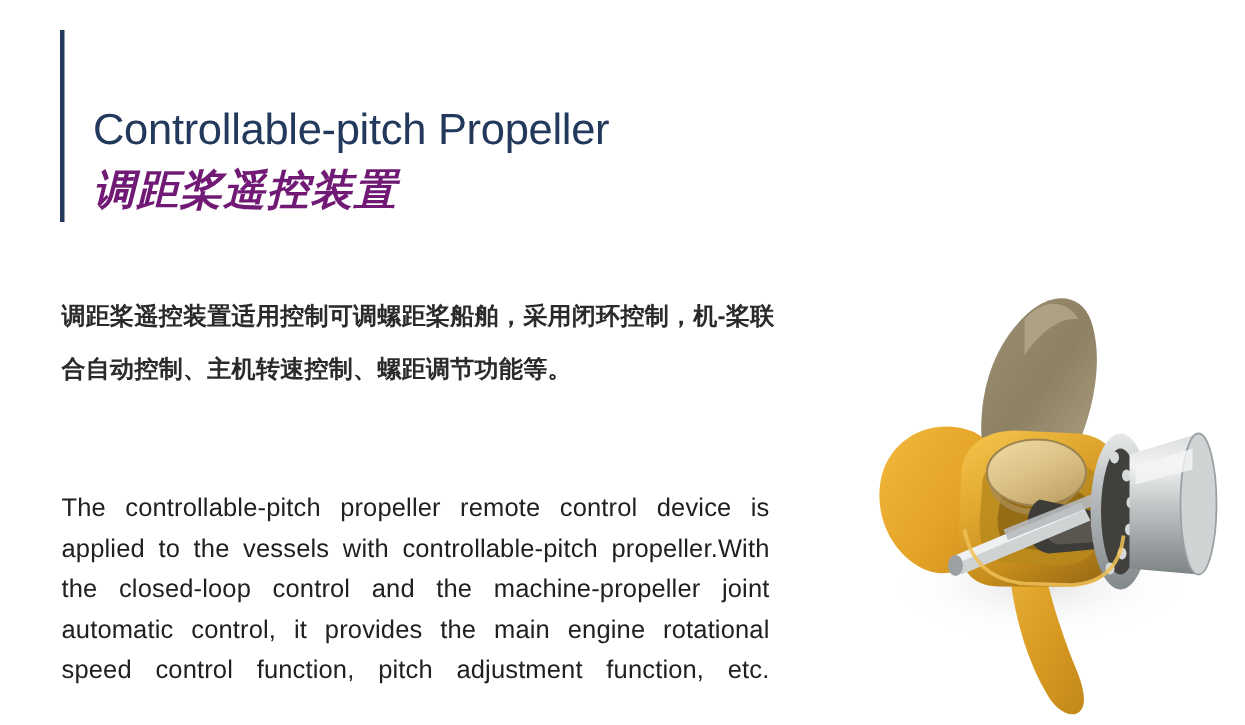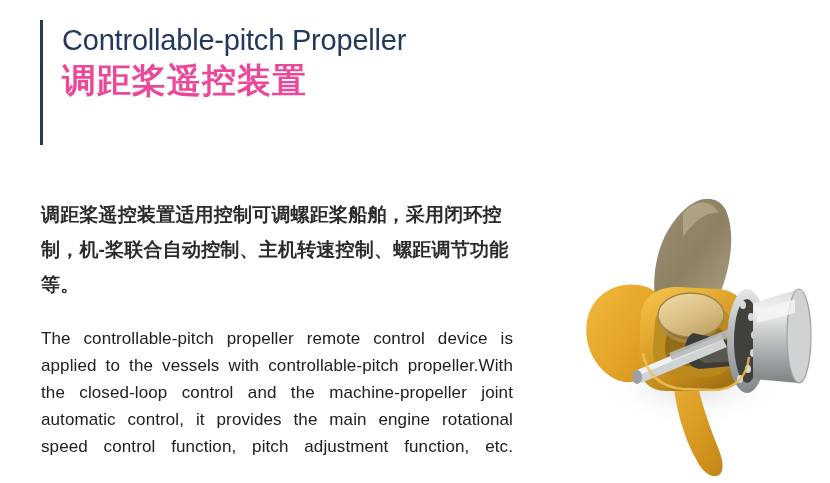--- a/index.html
+++ b/index.html
@@ -31,47 +31,49 @@
   }
   .accent-bar {
     width: 3px;
     min-height: 125px;
     background: #22395c;
     margin-right: 19px;
     flex: none;
   }
   .header-text {
     padding-top: 2px;
+    margin-top: 47px;
   }
   .title-en {
     color: #22395c;
     font-size: 29px;
     line-height: 36px;
     font-weight: 400;
     letter-spacing: -0.2px;
     white-space: nowrap;
   }
   .title-cn {
-    color: #ec4899;
-    font-size: 34px;
+    color: #701a75;
+    font-size: 28px;
     line-height: 42px;
     font-weight: 700;
     letter-spacing: 1px;
     margin-top: 1px;
     white-space: nowrap;
+    font-style: italic;
   }
 
   
   .body-cn {
     position: absolute;
     left: 41px;
     top: 178px;
     width: 478px;
     color: #2a2a2a;
-    font-size: 19px;
+    font-size: 16px;
     line-height: 35px;
     font-weight: 700;
     letter-spacing: 0.2px;
   }
   .body-en {
     position: absolute;
     left: 41px;
     top: 308px;
     width: 472px;
     color: #202020;

